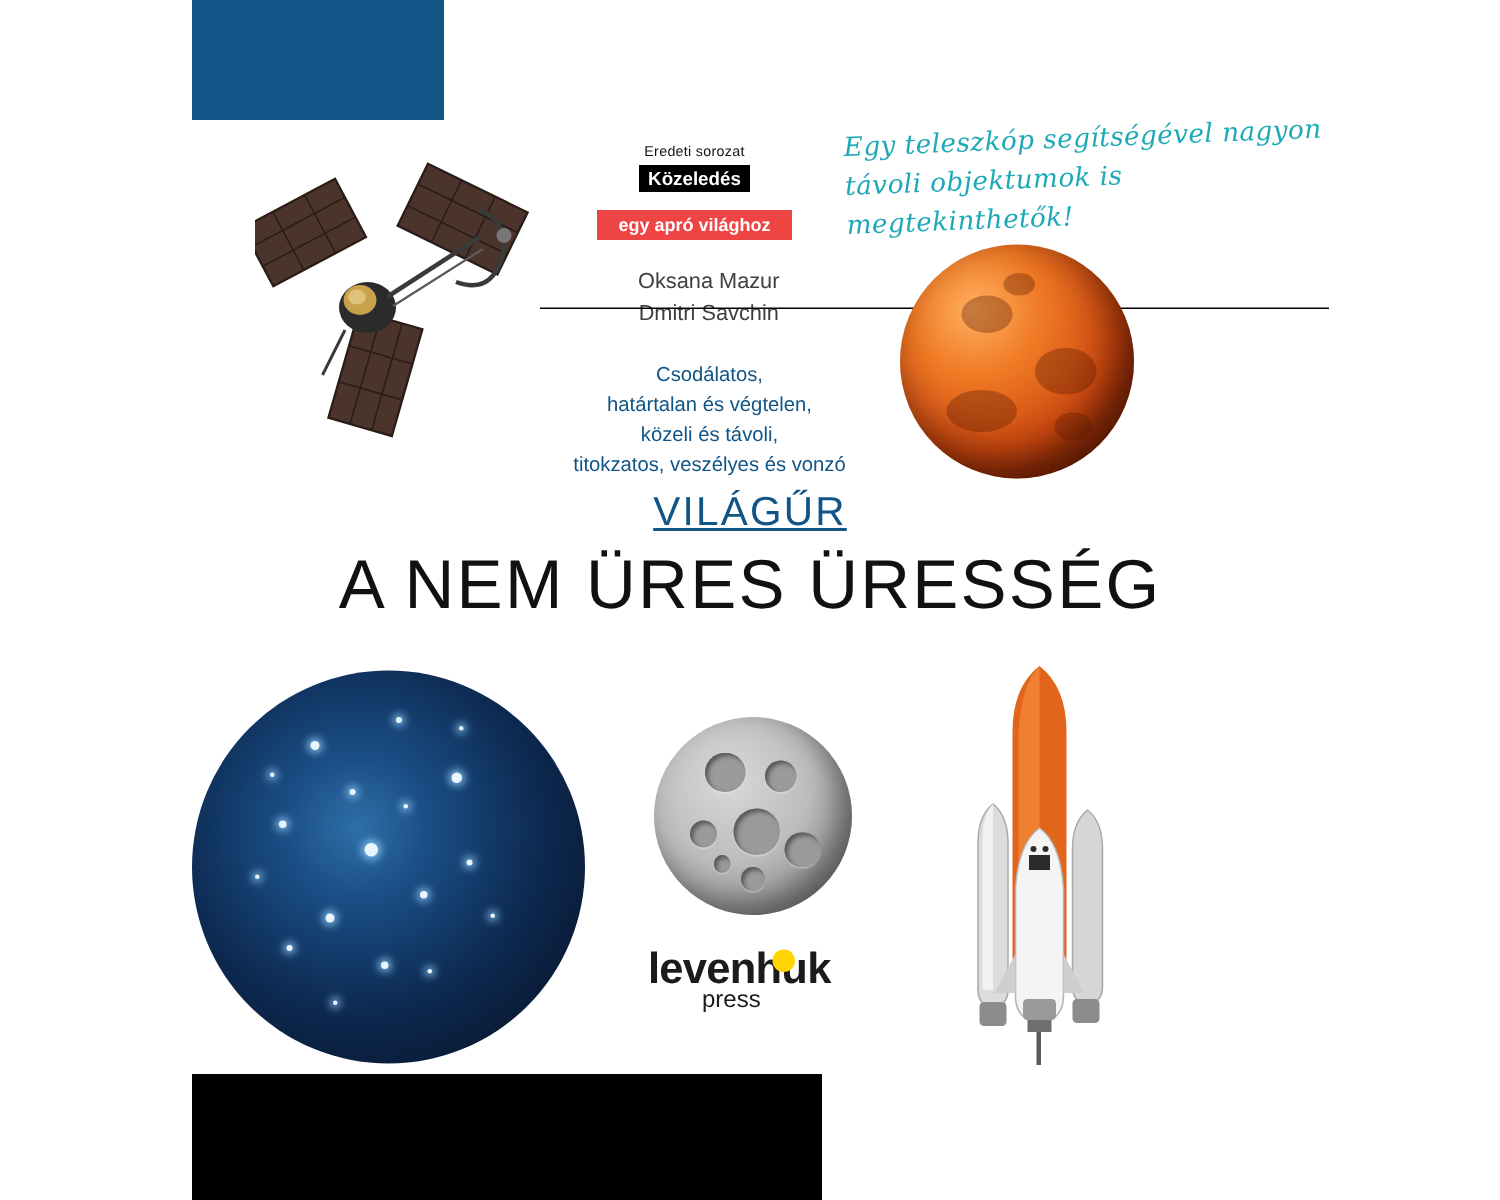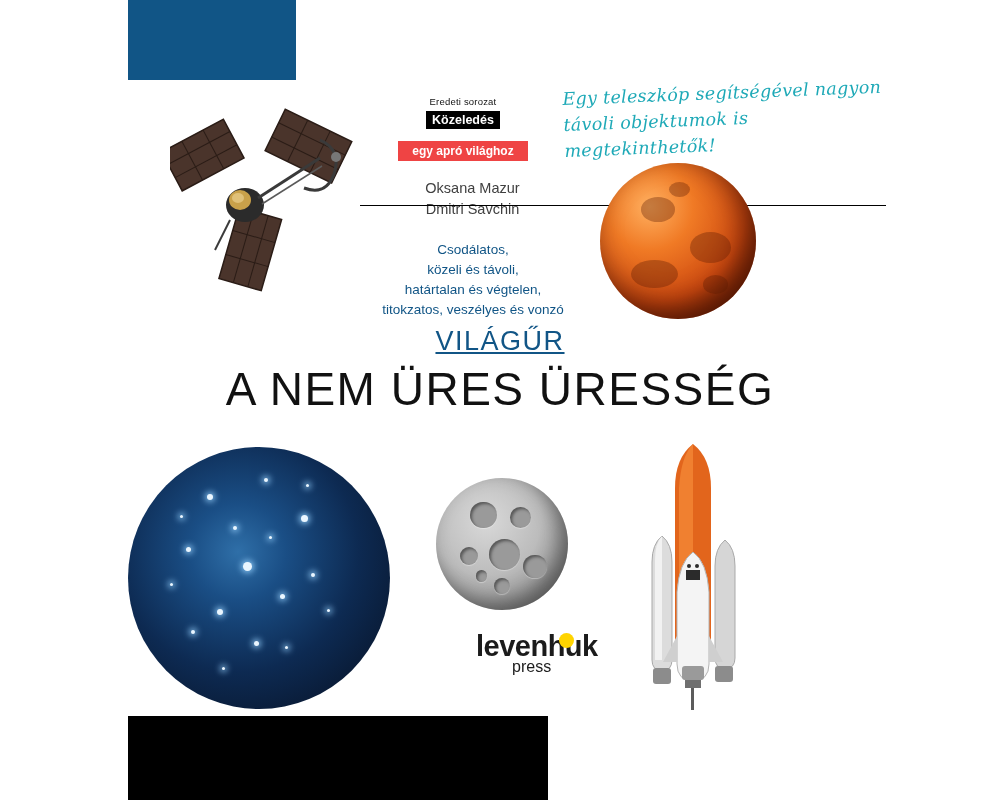--- a/index.html
+++ b/index.html
@@ -209,21 +209,21 @@
     position: absolute;
     left: 628px;
     top: 440px;
     width: 130px;
     height: 270px;
   }
 
   
   .logo {
     position: absolute;
-    left: 476px;
+    left: 432px;
     top: 632px;
     width: 110px;
     text-align: left;
   }
   .logo-name {
     font-size: 29px;
     font-weight: bold;
     color: #1b1b1b;
     letter-spacing: -.5px;
     line-height: 28px;
@@ -271,22 +271,22 @@
 
   <div class="authors">
     <div>Oksana Mazur</div>
     <div>Dmitri Savchin</div>
   </div>
 
   <div class="rule"></div>
 
   <div class="desc">
     <div>Csodálatos,</div>
+    <div>határtalan és végtelen,</div>
     <div>közeli és távoli,</div>
-    <div>határtalan és végtelen,</div>
     <div>titokzatos, veszélyes és vonzó</div>
   </div>
 
   <div class="title-small">VILÁGŰR</div>
   <div class="title-main">A NEM ÜRES ÜRESSÉG</div>
 
   <svg class="satellite" viewBox="0 0 220 230">
     <g>
 
       <g transform="rotate(-28 60 70)">

